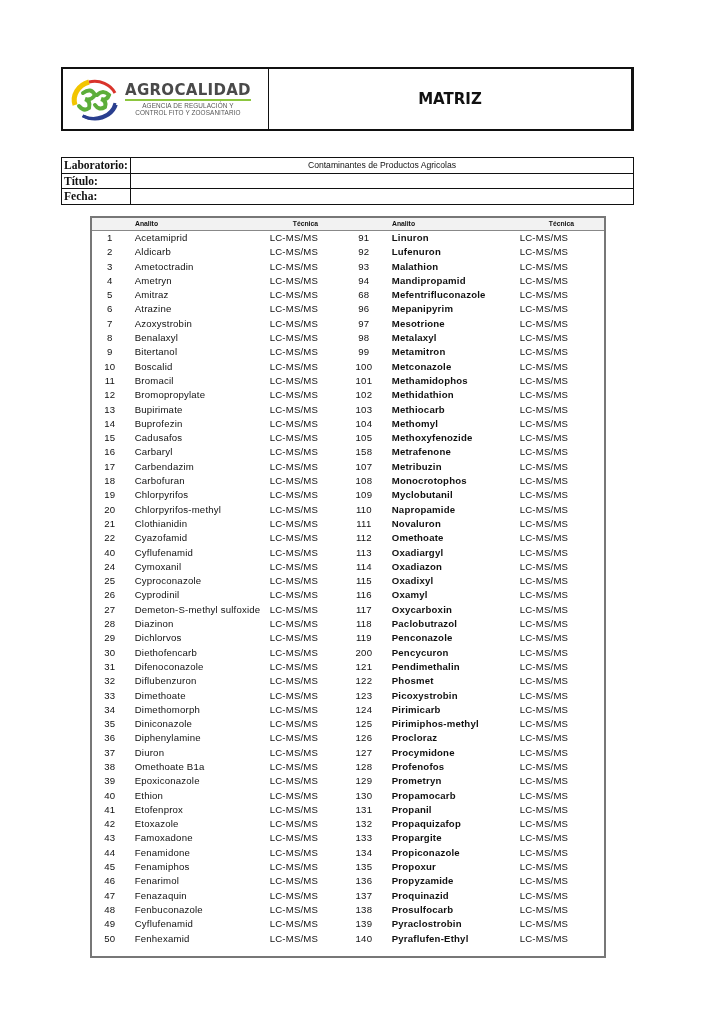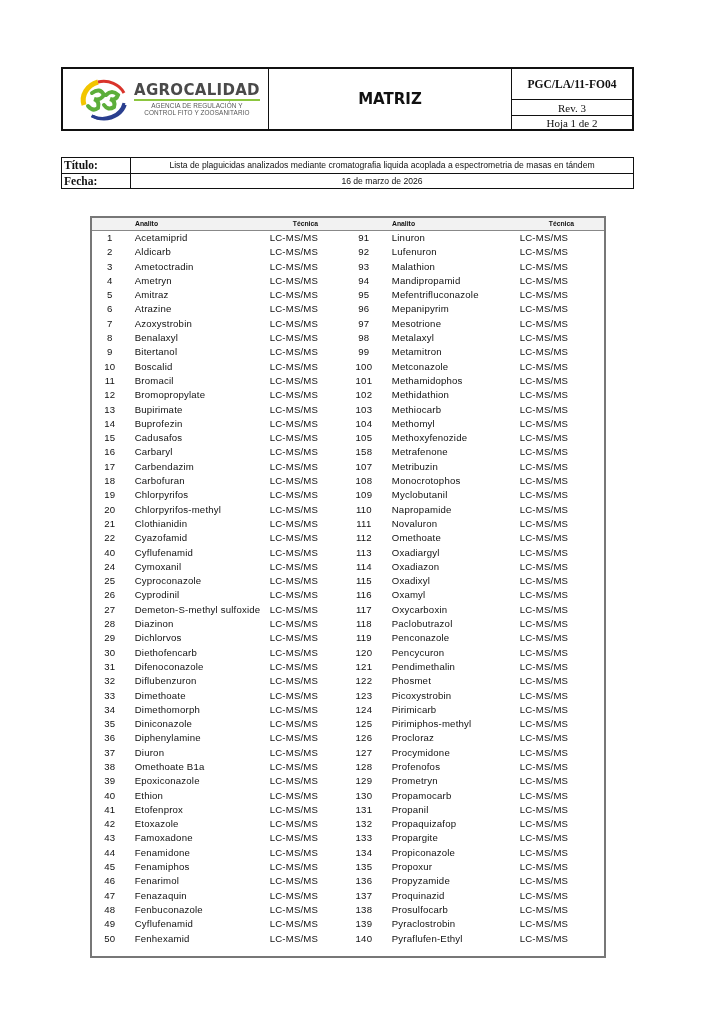--- a/index.html
+++ b/index.html
@@ -1,52 +1,52 @@
 <!DOCTYPE html>
 <html><head>
 <meta charset="utf-8">
 <style>
   html, body { margin: 0; padding: 0; background: #ffffff; }
   body { width: 724px; height: 1024px; position: relative; overflow: hidden; font-family: "Liberation Sans", sans-serif; color: #111; }
 
   
   .header { position: absolute; left: 61px; top: 67px; width: 573px; height: 64px; border: 2px solid #111; display: flex; box-sizing: border-box; }
-  .logo-cell { width: 206px; border-right: 1.5px solid #111; display: flex; align-items: center; padding-left: 15px; box-sizing: border-box; }
+  .logo-cell { width: 206px; border-right: 1.5px solid #111; display: flex; align-items: center; padding-left: 6px; box-sizing: border-box; }
   .logo-mark { width: 52px; height: 48px; position: relative; }
   .logo-text { margin-left: 4px; display: flex; flex-direction: column; }
   .logo-name { font-family: "DejaVu Sans", sans-serif; font-weight: bold; font-size: 15px; color: #4a4a4a; letter-spacing: 0.3px; border-bottom: 2px solid #8cc63f; line-height: 16px; padding-bottom: 1px; }
   .logo-sub { font-size: 6.4px; color: #555; text-align: center; line-height: 7.5px; margin-top: 1px; letter-spacing: 0.1px; }
   .title-cell { flex: 1; display: flex; align-items: center; justify-content: center; font-family: "DejaVu Sans", sans-serif; font-weight: bold; font-size: 15px; border-right: 1.5px solid #111; }
   .code-cell { width: 120px; display: flex; flex-direction: column; font-family: "Liberation Serif", serif; }
   .code-cell > div { display: flex; align-items: center; justify-content: center; }
   .code-main { height: 30px; font-weight: bold; font-size: 11.5px; border-bottom: 1.5px solid #111; }
   .code-rev { height: 15px; font-size: 11px; border-bottom: 1px solid #111; }
   .code-page { flex: 1; font-size: 11px; }
 
   
   .info { position: absolute; left: 61px; top: 157px; width: 573px; border: 1.5px solid #111; box-sizing: border-box; }
   .info-row { display: flex; height: 14.5px; border-bottom: 1px solid #111; }
-  .info-row:last-child { border-bottom: none; align-items: flex-end; }
+  .info-row:last-child { border-bottom: none; }
   .info-label { width: 69px; border-right: 1px solid #111; font-family: "Liberation Serif", serif; font-weight: bold; font-size: 11.5px; line-height: 14px; padding-left: 2px; box-sizing: border-box; }
   .info-value { flex: 1; text-align: center; font-size: 8.6px; line-height: 14px; font-family: "Liberation Sans", sans-serif; }
 
   
   .table-frame { position: absolute; left: 90px; top: 216px; width: 516px; height: 742px; border: 2px solid #777; box-sizing: border-box; }
   .thead { display: flex; height: 12px; background: #f2f2f2; border-bottom: 1.5px solid #888; font-size: 6.8px; font-weight: bold; line-height: 12px; }
   .tbody { display: flex; }
   .col-group { width: 50%; }
   .row { display: flex; height: 14.3px; font-size: 9.6px; line-height: 14.3px; letter-spacing: 0.2px; }
   .c-num { width: 36px; text-align: center; }
   .c-name { width: 136px; padding-left: 7px; box-sizing: border-box; white-space: nowrap; overflow: visible; }
   .c-tech { width: 86px; padding-left: 7px; box-sizing: border-box; }
   .h-name { width: 136px; padding-left: 7px; box-sizing: border-box; margin-left: 36px; }
   .h-tech { width: 86px; text-align: center; box-sizing: border-box; }
   .group-left .c-num { width: 36px; }
   .group-right .c-num { width: 32px; }
-  .group-right .c-name { width: 140px; padding-left: 12px; }
+  .group-right .c-name { width: 140px; padding-left: 12px; font-weight: bold; }
   .group-right .c-tech { width: 86px; padding-left: 1px; }
   .group-right-h .h-name { margin-left: 32px; width: 140px; padding-left: 12px; }
 </style>
 </head>
 <body>
 
 <div class="header">
   <div class="logo-cell">
     <div class="logo-mark">
       <svg width="52" height="48" viewBox="0 0 52 48">
@@ -58,35 +58,32 @@
         <path d="M28 20 q6 -6 12 0 q-2 6 -8 4 q6 2 4 8 q-6 4 -10 -2" fill="none" stroke="#5cae3a" stroke-width="4" stroke-linecap="round"></path>
       </svg>
     </div>
     <div class="logo-text">
       <span class="logo-name">AGROCALIDAD</span>
       <span class="logo-sub">AGENCIA DE REGULACIÓN Y</span>
       <span class="logo-sub" style="margin-top:0">CONTROL FITO Y ZOOSANITARIO</span>
     </div>
   </div>
   <div class="title-cell">MATRIZ</div>
-  <div class="code-cell">
-    <div class="code-main">PGC/LA/11-FO04</div>
-    <div class="code-rev">Rev. 3</div>
-    <div class="code-page">Hoja 1 de 2</div>
-  </div>
 </div>
 
 <div class="info">
   <div class="info-row">
+    <div class="info-label">Laboratorio:</div>
+    <div class="info-value">Contaminantes de Productos Agricolas</div>
+  </div>
+  <div class="info-row">
     <div class="info-label">Título:</div>
-    <div class="info-value">Lista de plaguicidas analizados mediante cromatografia liquida acoplada a espectrometria de masas en tándem</div>
   </div>
   <div class="info-row">
     <div class="info-label">Fecha:</div>
-    <div class="info-value">16 de marzo de 2026</div>
   </div>
 </div>
 
 <div class="table-frame">
   <div class="thead">
     <div class="col-group" style="display:flex">
       <div class="h-name">Analito</div>
       <div class="h-tech">Técnica</div>
     </div>
     <div class="col-group group-right-h" style="display:flex">
@@ -362,21 +359,21 @@
           <div class="c-num">93</div>
           <div class="c-name">Malathion</div>
           <div class="c-tech">LC-MS/MS</div>
         </div>
         <div class="row">
           <div class="c-num">94</div>
           <div class="c-name">Mandipropamid</div>
           <div class="c-tech">LC-MS/MS</div>
         </div>
         <div class="row">
-          <div class="c-num">95</div>
+          <div class="c-num">68</div>
           <div class="c-name">Mefentrifluconazole</div>
           <div class="c-tech">LC-MS/MS</div>
         </div>
         <div class="row">
           <div class="c-num">96</div>
           <div class="c-name">Mepanipyrim</div>
           <div class="c-tech">LC-MS/MS</div>
         </div>
         <div class="row">
           <div class="c-num">97</div>
@@ -487,21 +484,21 @@
           <div class="c-num">118</div>
           <div class="c-name">Paclobutrazol</div>
           <div class="c-tech">LC-MS/MS</div>
         </div>
         <div class="row">
           <div class="c-num">119</div>
           <div class="c-name">Penconazole</div>
           <div class="c-tech">LC-MS/MS</div>
         </div>
         <div class="row">
-          <div class="c-num">120</div>
+          <div class="c-num">200</div>
           <div class="c-name">Pencycuron</div>
           <div class="c-tech">LC-MS/MS</div>
         </div>
         <div class="row">
           <div class="c-num">121</div>
           <div class="c-name">Pendimethalin</div>
           <div class="c-tech">LC-MS/MS</div>
         </div>
         <div class="row">
           <div class="c-num">122</div>

